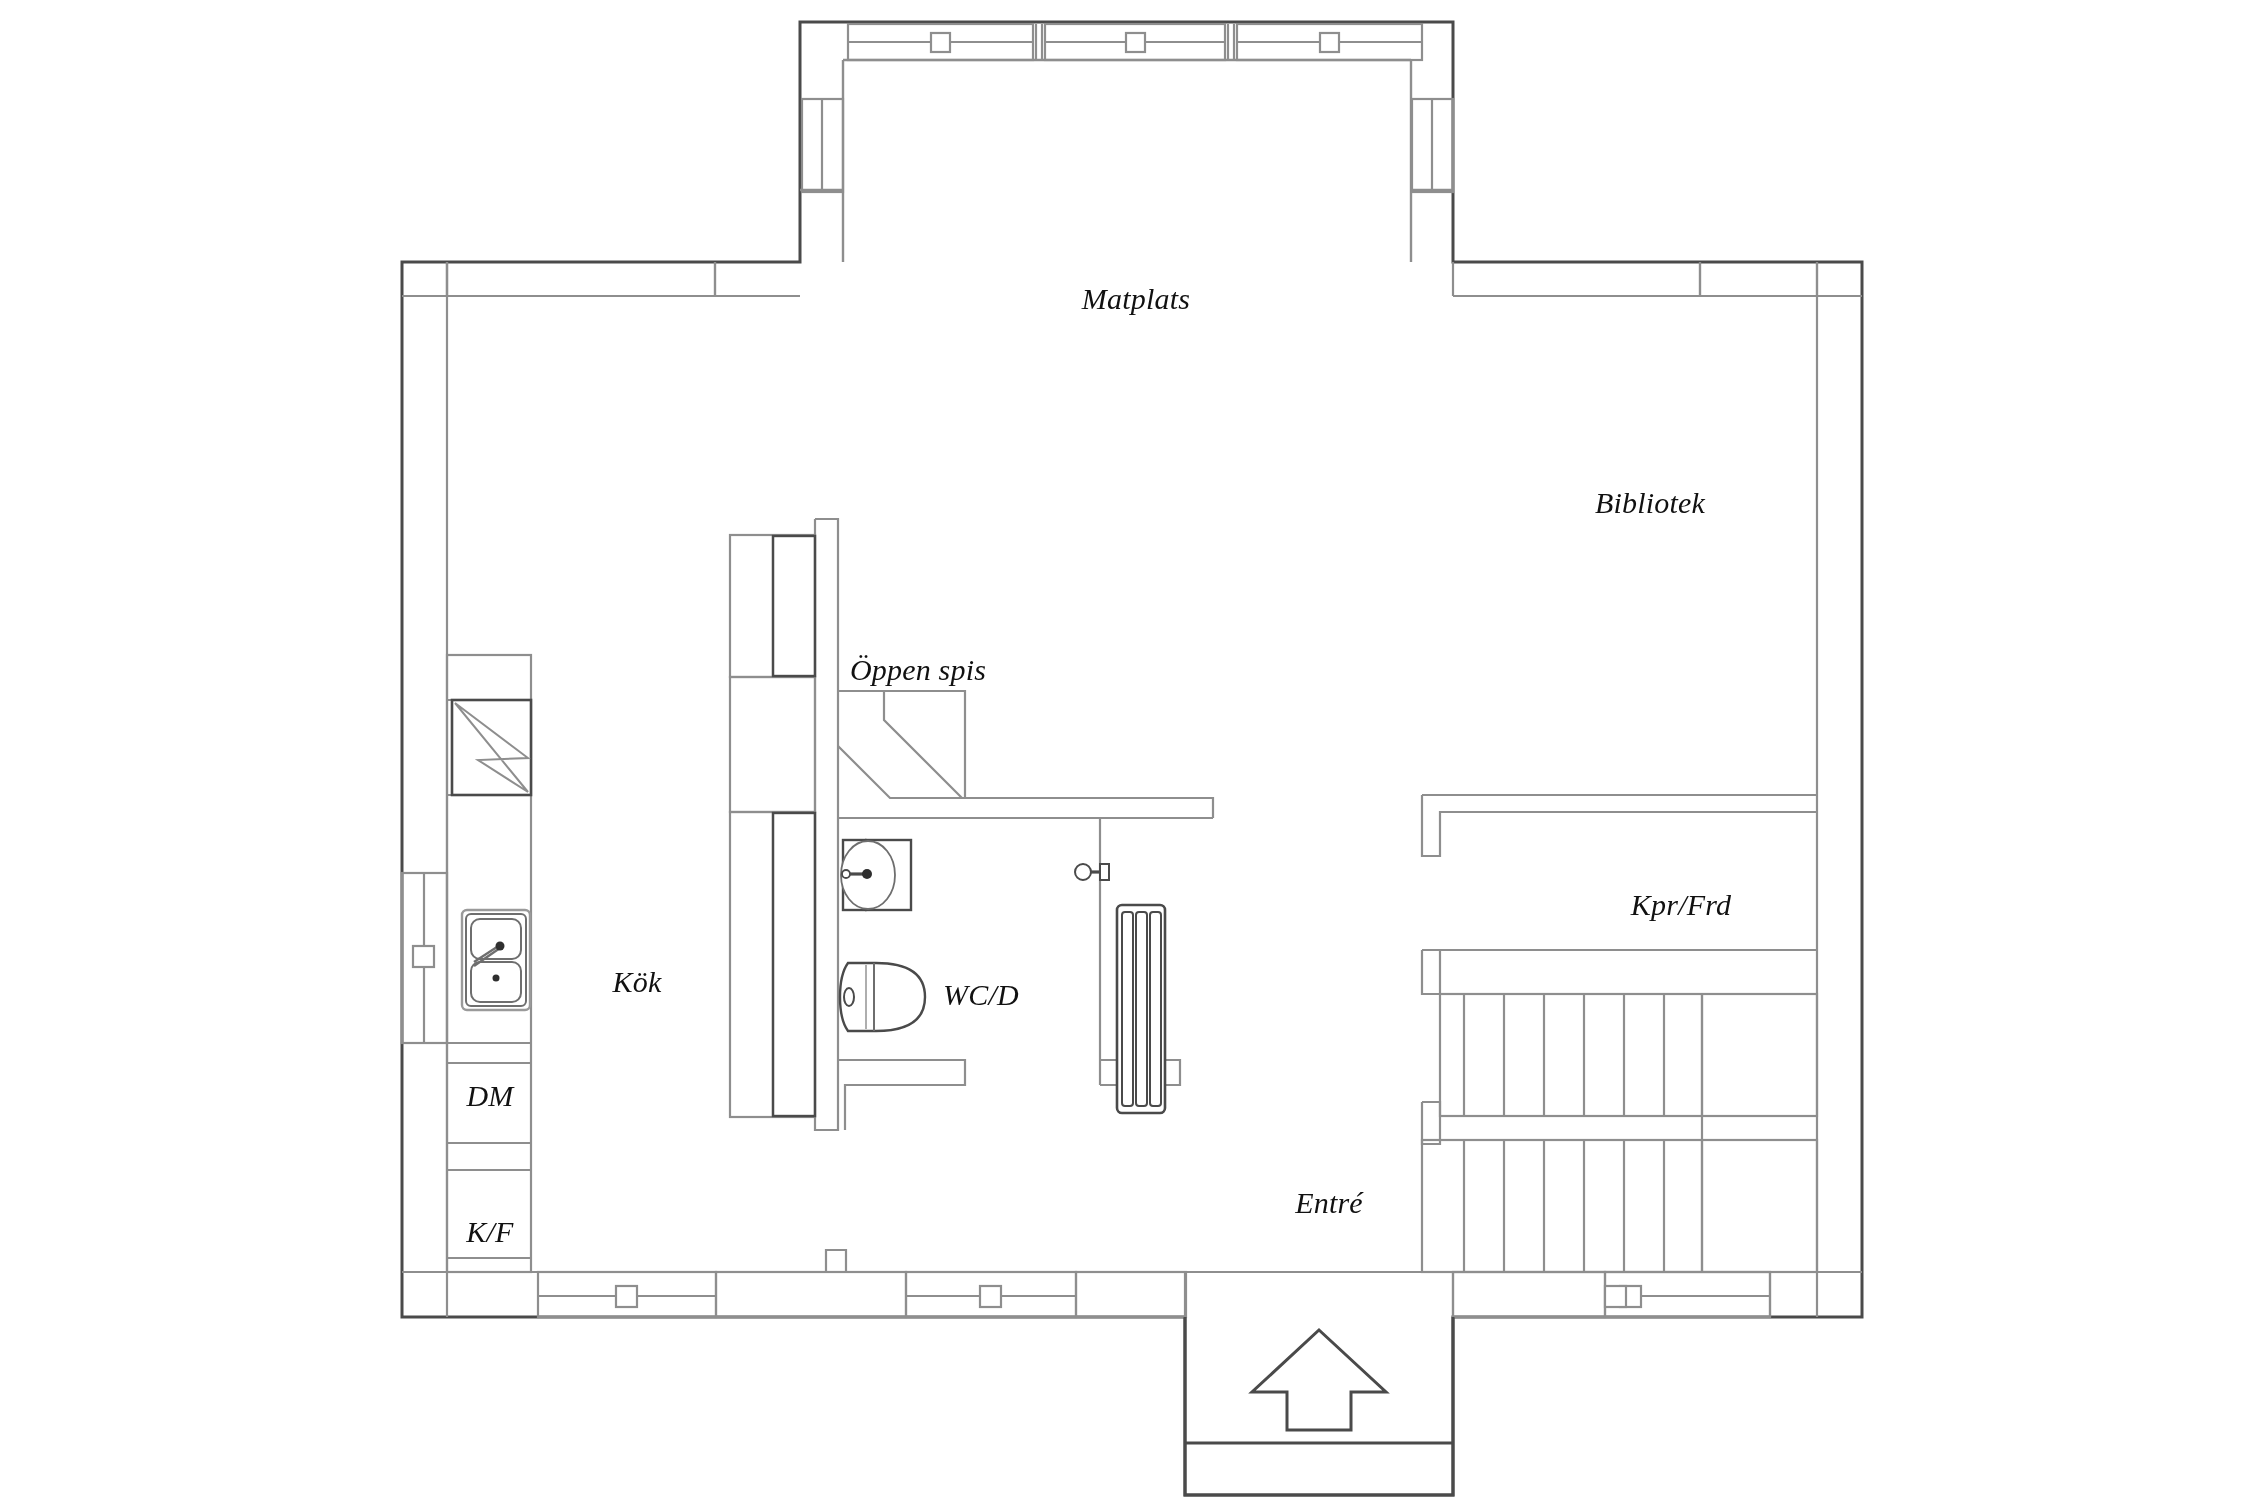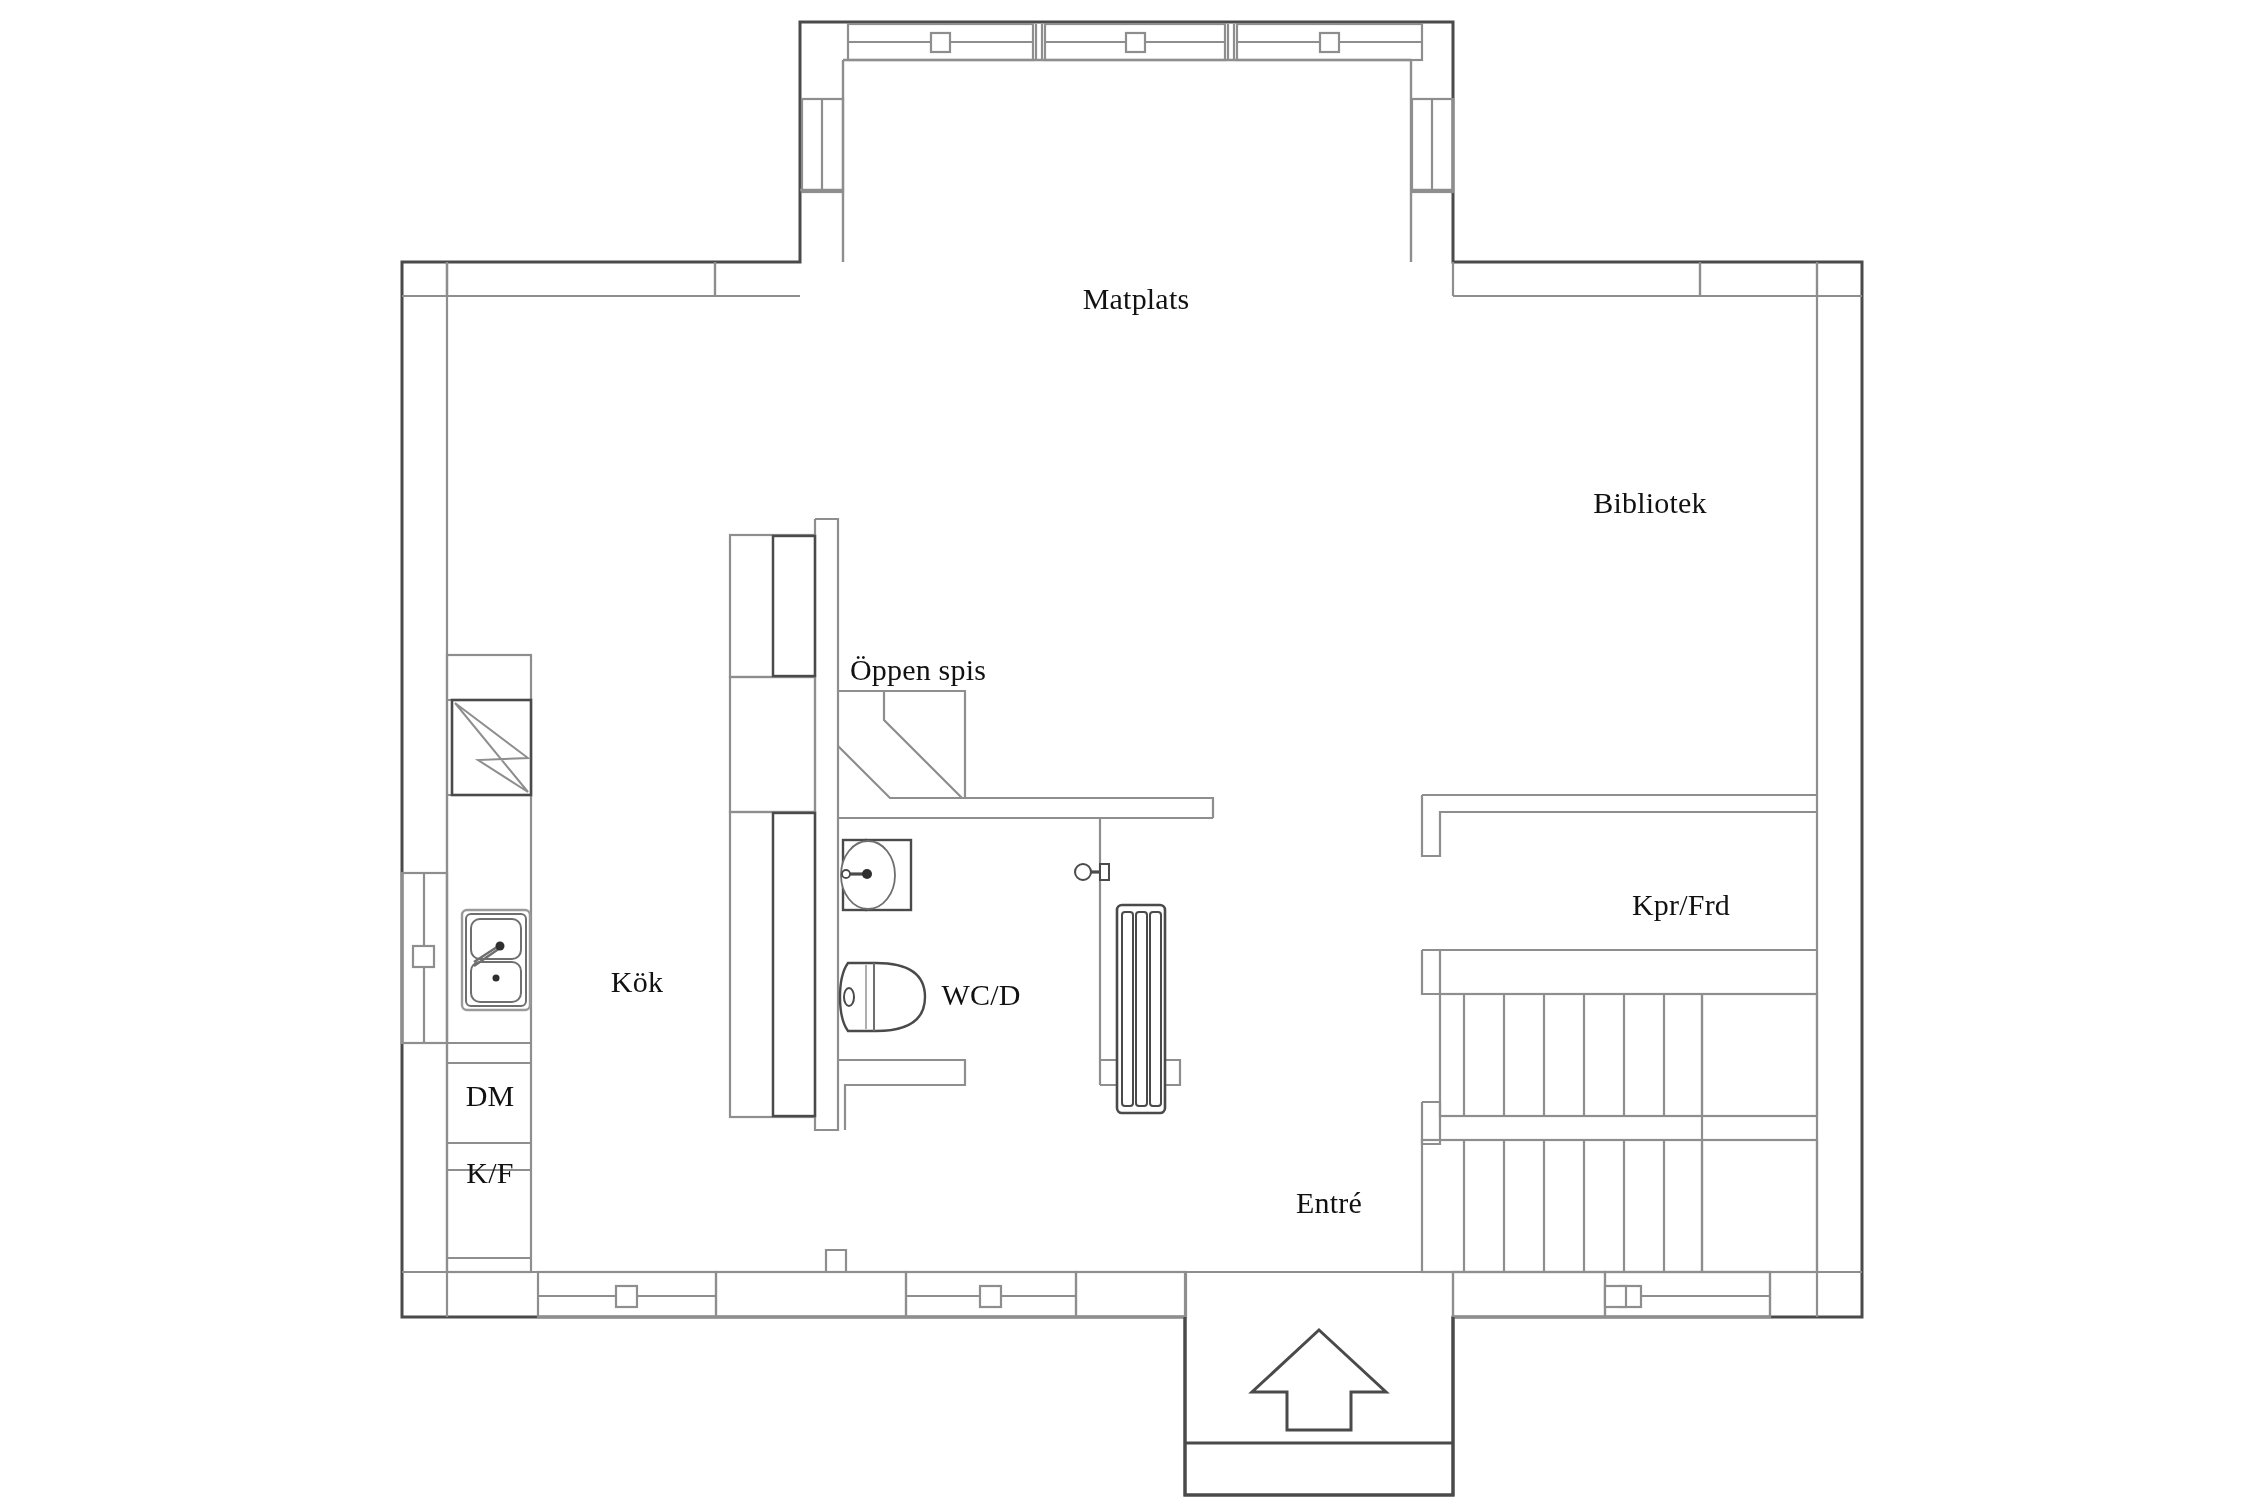--- a/index.html
+++ b/index.html
@@ -12,20 +12,21 @@
     width: 2250px;
     height: 1500px;
     overflow: hidden;
     font-family: "Liberation Serif", "DejaVu Serif", serif;
   }
   #plan-root {
     position: relative;
     width: 2250px;
     height: 1500px;
     background: #ffffff;
+    font-style: italic;
   }
   #plan-svg {
     position: absolute;
     left: 0;
     top: 0;
     width: 2250px;
     height: 1500px;
     display: block;
   }
   .room-label {
@@ -337,19 +338,19 @@
 
   <div class="room-label label-center" style="left:637px; top:966px;margin-top:16px;">Kök</div>
 
 
   <div class="room-label label-center" style="left:918px; top:670px;">Öppen spis</div>
 
   <div class="room-label label-center" style="left:981px; top:949px;margin-top:46px;">WC/D</div>
 
   <div class="room-label label-center" style="left:490px; top:1096px;">DM</div>
 
-  <div class="room-label label-center" style="left:490px; top:1173px;">K/F</div>
+  <div class="room-label label-center" style="left:490px; top:1232px;">K/F</div>
 
   <div class="room-label label-center" style="left:1633px; top:905px;margin-left:48px;">Kpr/Frd</div>
 
   <div class="room-label label-center" style="left:1329px; top:1203px;">Entré</div>
 
 </div>
 
 </body></html>

